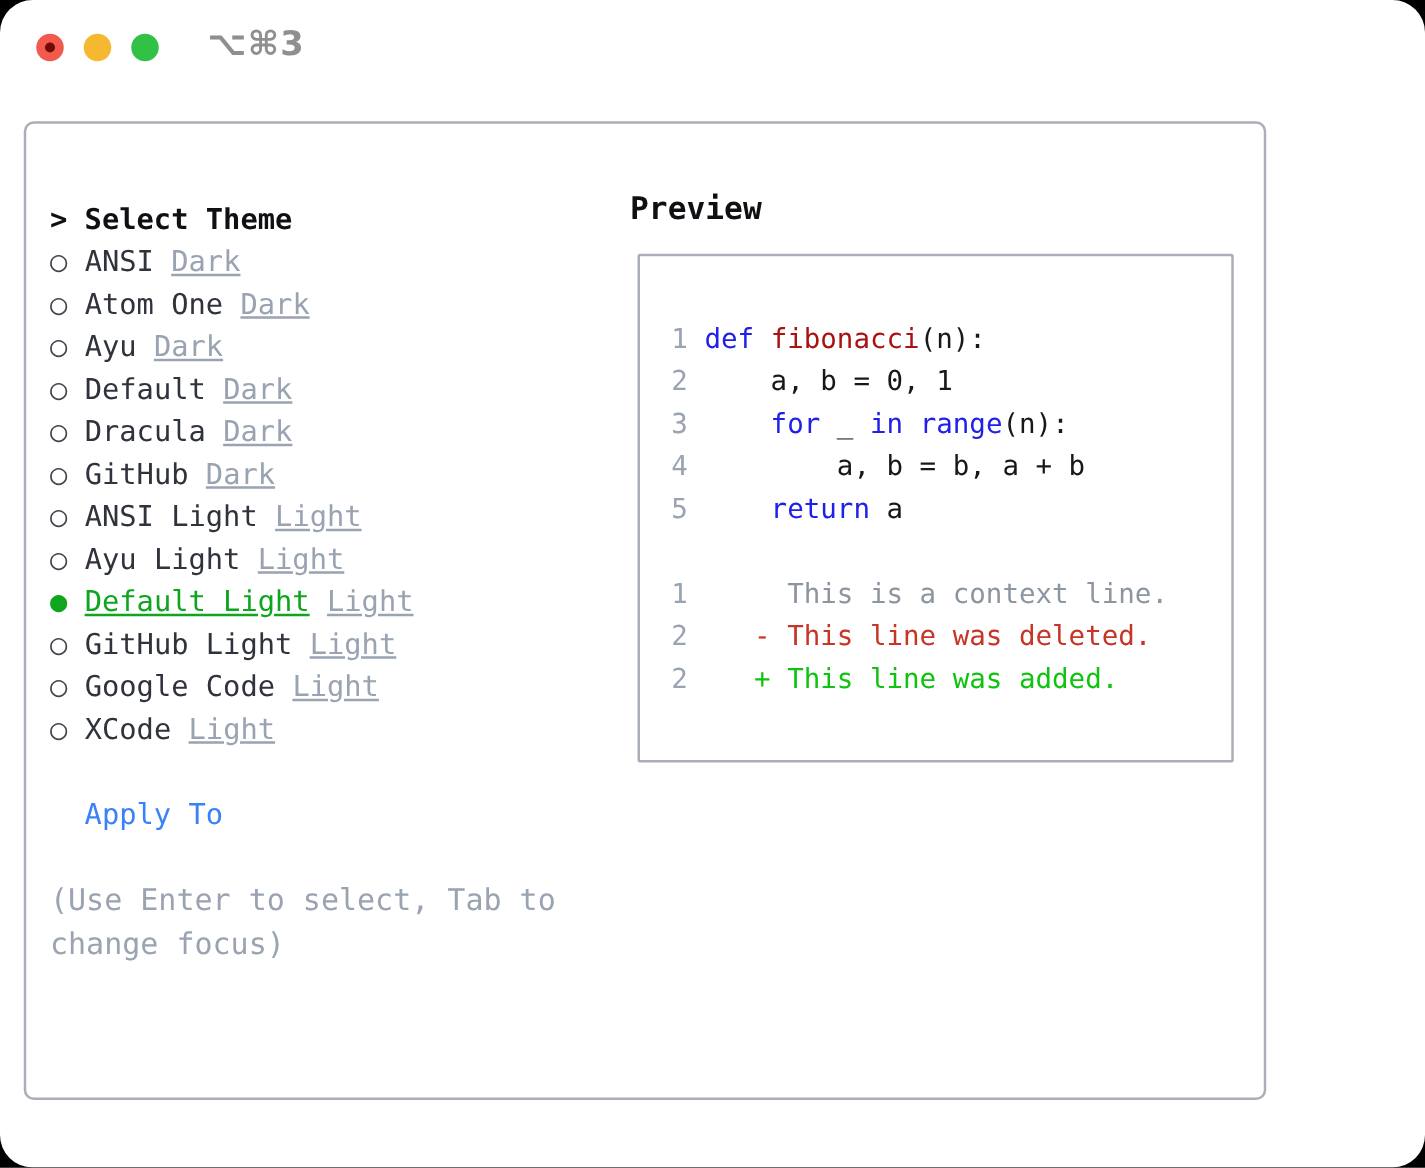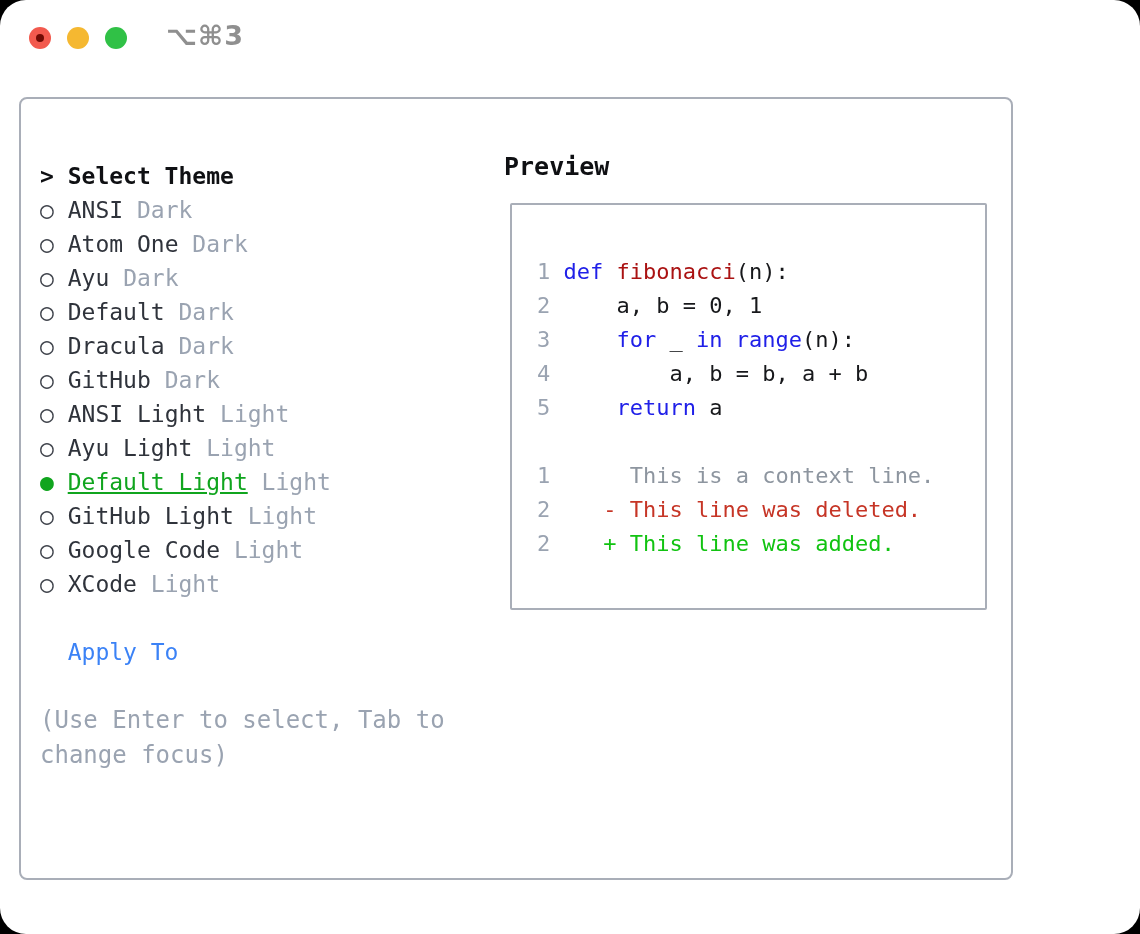--- a/index.html
+++ b/index.html
@@ -15,21 +15,21 @@
   .panel{position:absolute;left:19px;top:97px;width:994px;height:783px;
          border:2px solid var(--border-gray);border-radius:8px;box-sizing:border-box;background:#fff;}
   .left-col{position:absolute;left:19px;top:60px;width:445px;}
   .row{height:34px;line-height:34px;font-size:23px;white-space:pre;color:var(--text-dark);}
   .cursor{display:inline-block;width:2ch;color:#0f1013;font-weight:bold;}
   .bold-title{font-weight:bold;color:#0f1013;}
   .apply-title-row{padding-left:2ch;color:#3b82f6;}
   .glyph.unsel{color:#43474f;}
   .glyph.sel{color:var(--accent-green);}
   .sel-text{color:var(--accent-green);text-decoration:underline;}
-  .muted{color:var(--muted-gray);}
+  .muted{color:var(--muted-gray);text-decoration:underline;}
   .help{width:420px;font-size:24px;line-height:35px;color:var(--muted-gray);white-space:normal;}
   
   .right-col{position:absolute;left:483px;top:51px;}
   .preview-title{font-weight:bold;font-size:25px;color:#0f1013;}
   .preview-box{margin-top:19px;margin-left:6px;width:477px;height:407px;border:2px solid var(--border-gray);
                border-radius:2px;box-sizing:border-box;padding:50px 0 0 25px;overflow:hidden;background:#fff;}
   .code-row{height:34px;line-height:34px;font-size:22px;white-space:pre;color:#17181b;}
   .lnum{color:var(--muted-gray);}
   .kw{color:var(--keyword-blue);}
   .fn{color:var(--function-red);margin-top:34px;}

